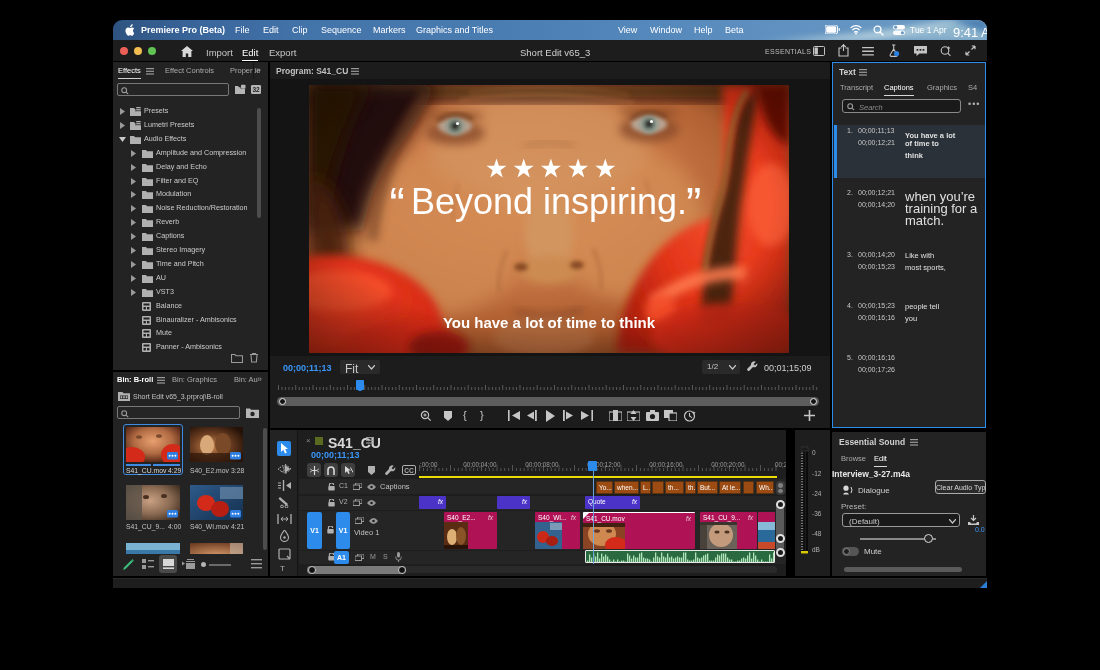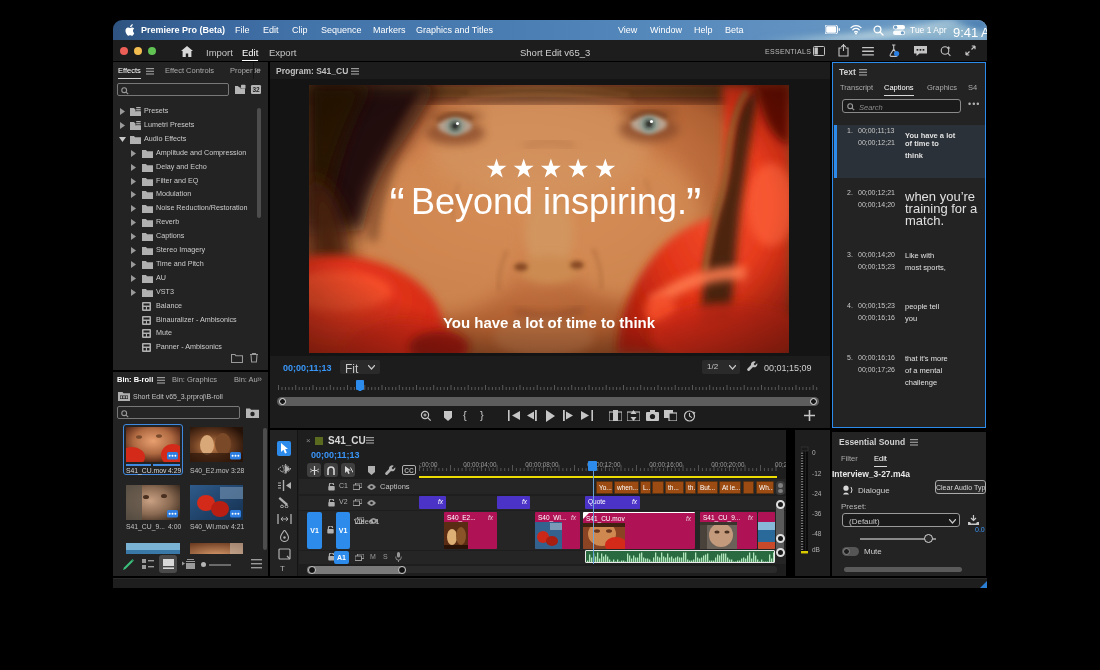--- a/index.html
+++ b/index.html
@@ -907,21 +907,21 @@
           <path d="M5.5 0c2 2.8 4 5 4 7.5a4 4 0 1 1-8 0C1.5 5 3.5 2.8 5.5 0z" fill="none" stroke="#b0b0b0" stroke-width="1.1"></path>
           <circle cx="5.5" cy="7.5" r="1.2" fill="#b0b0b0"></circle>
         </svg>
       <svg class="abs" style="left:8px;top:118px" width="13" height="12" viewBox="0 0 13 12">
           <rect x="1" y="1" width="11" height="10" rx="1" fill="none" stroke="#b0b0b0" stroke-width="1.2"></rect>
           <path d="M9 8l3 3" stroke="#b0b0b0" stroke-width="1.2"></path>
         </svg>
       <span class="abs" style="left:10px;top:134px;color:#b0b0b0;font-size:8px">T</span>
       <span class="abs" style="left:36px;top:6px;color:#8a8a8a;font-size:8px">×</span>
       <div class="abs" style="left:45px;top:7px;width:8px;height:8px;background:#5a6a1e"></div>
-      <span class="abs" style="left:58px;top:5px;color:#d8d8d8;font-size:10px;font-weight:bold">S41_CU</span>
+      <span class="abs" style="left:58px;top:5px;color:#d8d8d8;font-size:14px;font-weight:bold">S41_CU</span>
       <svg class="abs" style="left:96px;top:7px" width="8" height="7" viewBox="0 0 8 7">
           <g fill="#9a9a9a">
             <rect width="8" height="1.2"></rect>
             <rect y="2.7" width="8" height="1.2"></rect>
             <rect y="5.4" width="8" height="1.2"></rect>
           </g>
         </svg>
       <span class="abs" style="left:41px;top:20px;color:#3a97fa;font-size:9px;font-weight:bold">00;00;11;13</span>
       <div class="abs" style="left:37px;top:33px;width:14px;height:14px;background:#3f3f3f;border-radius:3px"></div>
       <div class="abs" style="left:54px;top:33px;width:14px;height:14px;background:#3f3f3f;border-radius:3px"></div>
@@ -1087,21 +1087,21 @@
         </svg>
       <div class="abs" style="left:66px;top:82px;width:14px;height:37px;background:#2d8ceb;border-radius:2px;color:#fff;font-size:7px;font-weight:bold;text-align:center;line-height:37px">V1</div>
       <svg class="abs" style="left:85px;top:87px" width="9" height="7" viewBox="0 0 9 7">
           <rect x="2.5" y="0" width="6.5" height="4.5" fill="none" stroke="#9a9a9a"></rect>
           <rect x="0" y="2" width="6.5" height="4.5" fill="#232323" stroke="#9a9a9a"></rect>
         </svg>
       <svg class="abs" style="left:99px;top:88px" width="9" height="6" viewBox="0 0 9 6">
           <path d="M0 3q4.5-6 9 0q-4.5 6-9 0z" fill="#9a9a9a"></path>
           <circle cx="4.5" cy="3" r="1.3" fill="#232323"></circle>
         </svg>
-      <span class="abs" style="left:84px;top:87px;color:#c2c2c2;font-size:7.5px">Video 1</span>
+      <span class="abs" style="left:84px;top:98px;color:#c2c2c2;font-size:7.5px">Video 1</span>
       <svg class="abs" style="left:58px;top:123px" width="7" height="8" viewBox="0 0 7 8">
           <path d="M1.4 3V2a2.1 2.1 0 0 1 4.2 0" fill="none" stroke="#b0b0b0" stroke-width="1.1"></path>
           <rect x="0.3" y="3" width="6.4" height="4.6" rx="0.8" fill="#b0b0b0"></rect>
         </svg>
       <div class="abs" style="left:64px;top:121px;width:15px;height:13px;background:#2d8ceb;border-radius:2px;color:#fff;font-size:7px;font-weight:bold;text-align:center;line-height:13px">A1</div>
       <svg class="abs" style="left:85px;top:124px" width="9" height="7" viewBox="0 0 9 7">
           <rect x="2.5" y="0" width="6.5" height="4.5" fill="none" stroke="#9a9a9a"></rect>
           <rect x="0" y="2" width="6.5" height="4.5" fill="#232323" stroke="#9a9a9a"></rect>
         </svg>
       <span class="abs" style="left:100px;top:123px;color:#9a9a9a;font-size:7px">M</span>
@@ -1427,36 +1427,31 @@
       <span class="abs" style="left:14px;top:239px;color:#c8c8c8;font-size:7px">4.</span>
       <span class="abs" style="left:25px;top:239px;color:#c8c8c8;font-size:7px">00;00;15;23</span>
       <span class="abs" style="left:25px;top:251px;color:#c8c8c8;font-size:7px">00;00;16;16</span>
       <div class="abs" style="left:72px;top:239px;width:78px;height:36px;color:#e0e0e0;font-size:7.5px">
           <div style="position:absolute;left:0;top:0px;white-space:nowrap">people tell</div>
           <div style="position:absolute;left:0;top:12px;white-space:nowrap">you</div>
         </div>
       <span class="abs" style="left:14px;top:291px;color:#c8c8c8;font-size:7px">5.</span>
       <span class="abs" style="left:25px;top:291px;color:#c8c8c8;font-size:7px">00;00;16;16</span>
       <span class="abs" style="left:25px;top:303px;color:#c8c8c8;font-size:7px">00;00;17;26</span>
-      <div class="abs" style="left:72px;top:291px;width:78px;height:46px;color:#e0e0e0;font-size:7.5px">
-          <div style="position:absolute;left:0;top:0px;white-space:nowrap">that it’s more</div>
-          <div style="position:absolute;left:0;top:12px;white-space:nowrap">of a mental</div>
-          <div style="position:absolute;left:0;top:24px;white-space:nowrap">challenge</div>
-        </div>
       </div>
       <div class="panel" id="espanel" style="left:719px;top:412px;width:154px;height:144px;background:#232323">
       <span class="abs" style="left:7px;top:5px;color:#d0d0d0;font-size:8.5px;font-weight:bold">Essential Sound</span>
       <svg class="abs" style="left:78px;top:7px" width="8" height="7" viewBox="0 0 8 7">
           <g fill="#9a9a9a">
             <rect width="8" height="1.2"></rect>
             <rect y="2.7" width="8" height="1.2"></rect>
             <rect y="5.4" width="8" height="1.2"></rect>
           </g>
         </svg>
-      <span class="ptab abs" style="left:9px;top:22px">Filter</span>
+      <span class="ptab abs" style="left:9px;top:22px">Browse</span>
       <span class="ptab on abs" style="left:42px;top:22px;border-bottom:1.5px solid #d8d8d8;padding-bottom:3px">Edit</span>
       <span class="abs" style="left:0;top:37px;color:#e8e8e8;font-size:8.5px;font-weight:bold">Interview_3-27.m4a</span>
       <svg class="abs" style="left:10px;top:53px" width="12" height="10" viewBox="0 0 12 10">
           <circle cx="4" cy="3.2" r="2.6" fill="#d8d8d8"></circle>
           <path d="M1 9.5a3.2 3.2 0 0 1 6 0z" fill="#d8d8d8"></path>
           <path d="M9 2q2 3 0 6" stroke="#d8d8d8" fill="none" stroke-width="1"></path>
         </svg>
       <span class="abs" style="left:26px;top:54px;color:#d0d0d0;font-size:8px">Dialogue</span>
       <div class="abs" style="left:103px;top:48px;width:51px;height:14px;background:#2a2a2a;border:1px solid #aaa;border-radius:3px;color:#d8d8d8;font-size:7px;text-align:center;line-height:13px;white-space:nowrap">Clear Audio Typ</div>
       <span class="abs" style="left:9px;top:70px;color:#b8b8b8;font-size:8px">Preset:</span>

